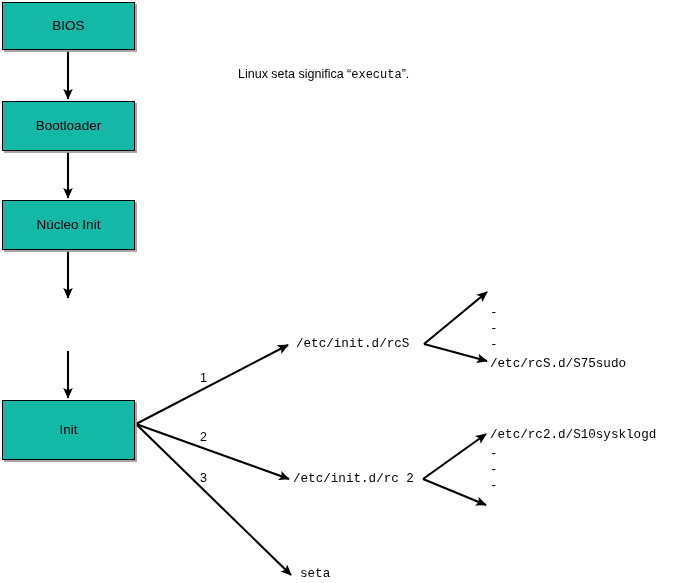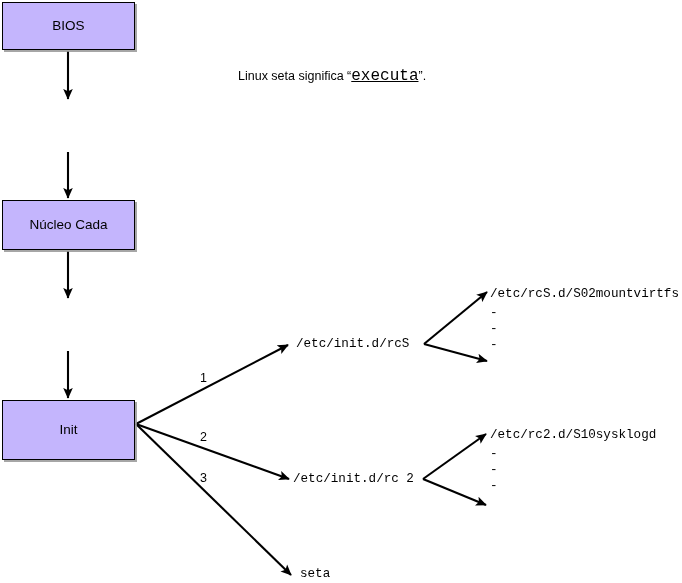--- a/index.html
+++ b/index.html
@@ -19,21 +19,21 @@
   #diagram-svg {
     position: absolute;
     left: 0;
     top: 0;
     width: 682px;
     height: 583px;
   }
   .node-box {
     position: absolute;
     box-sizing: border-box;
-    background: #c4b5fd;
+    background: #14b8a6;
     border: 1.6px solid #000000;
     box-shadow: 2px 2px 0 0 rgba(150,150,150,0.85);
     display: flex;
     align-items: center;
     justify-content: center;
   }
   .node-label {
     font-family: "Liberation Sans", sans-serif;
     font-size: 13.5px;
     color: #000000;
@@ -65,22 +65,21 @@
   .note-text {
     position: absolute;
     font-family: "Liberation Sans", sans-serif;
     font-size: 12.5px;
     color: #000000;
     white-space: nowrap;
     line-height: 1;
   }
   .note-text .mono-seg {
     font-family: "Liberation Mono", "DejaVu Sans Mono", monospace;
-    font-size: 16px;
-    text-decoration: underline;
+    font-size: 12px;
   }
 </style>
 </head>
 <body>
 
 <div id="diagram-root">
 
   <svg id="diagram-svg" viewBox="0 0 682 583" xmlns="http://www.w3.org/2000/svg">
     <defs>
       <marker id="arrowhead" viewBox="0 0 10 10" refX="9.2" refY="5" markerWidth="5.2" markerHeight="5.2" orient="auto-start-reverse">
@@ -99,42 +98,45 @@
         <line x1="424" y1="344" x2="487" y2="361" marker-end="url(#arrowhead)"></line>
         <line x1="423" y1="479" x2="486" y2="434" marker-end="url(#arrowhead)"></line>
         <line x1="423" y1="479" x2="486" y2="505" marker-end="url(#arrowhead)"></line>
       </g>
   </svg>
 
   <div class="node-box" style="left: 2px; top: 2px; width: 133px; height: 48px;">
     <span class="node-label">BIOS</span>
   </div>
 
+  <div class="node-box" style="left: 2px; top: 101px; width: 133px; height: 50px;">
+    <span class="node-label">Bootloader</span>
+  </div>
 
   <div class="node-box" style="left: 2px; top: 200px; width: 133px; height: 50px;">
-    <span class="node-label">Núcleo Cada</span>
+    <span class="node-label">Núcleo Init</span>
   </div>
 
 
   <div class="node-box" style="left: 2px; top: 400px; width: 133px; height: 60px;">
     <span class="node-label">Init</span>
   </div>
 
   <div class="note-text" style="left:238px; top:68px;">
     <span>Linux seta significa “</span><span class="mono-seg">executa</span><span>”.</span>
   </div>
 
   <div class="branch-number" style="left: 200px; top: 372px;">1</div>
   <div class="branch-number" style="left: 200px; top: 431px;">2</div>
   <div class="branch-number" style="left: 200px; top: 472px;">3</div>
 
   <div class="mono-label" style="left: 296px; top: 338px;">/etc/init.d/rcS</div>
   <div class="mono-label" style="left: 293px; top: 473px;">/etc/init.d/rc 2</div>
   <div class="mono-label" style="left: 300px; top: 568px;">seta</div>
-  <div class="mono-label" style="left: 490px; top: 288px;">/etc/rcS.d/S02mountvirtfs</div>
+  <div class="mono-label" style="left: 490px; top: 358px;">/etc/rcS.d/S75sudo</div>
   <div class="mono-label" style="left: 490px; top: 429px;">/etc/rc2.d/S10sysklogd</div>
 
   <div class="dash-mark" style="left: 490px; top: 307px;">-</div>
   <div class="dash-mark" style="left: 490px; top: 323px;">-</div>
   <div class="dash-mark" style="left: 490px; top: 339px;">-</div>
   <div class="dash-mark" style="left: 490px; top: 448px;">-</div>
   <div class="dash-mark" style="left: 490px; top: 464px;">-</div>
   <div class="dash-mark" style="left: 490px; top: 480px;">-</div>
 
 </div>

